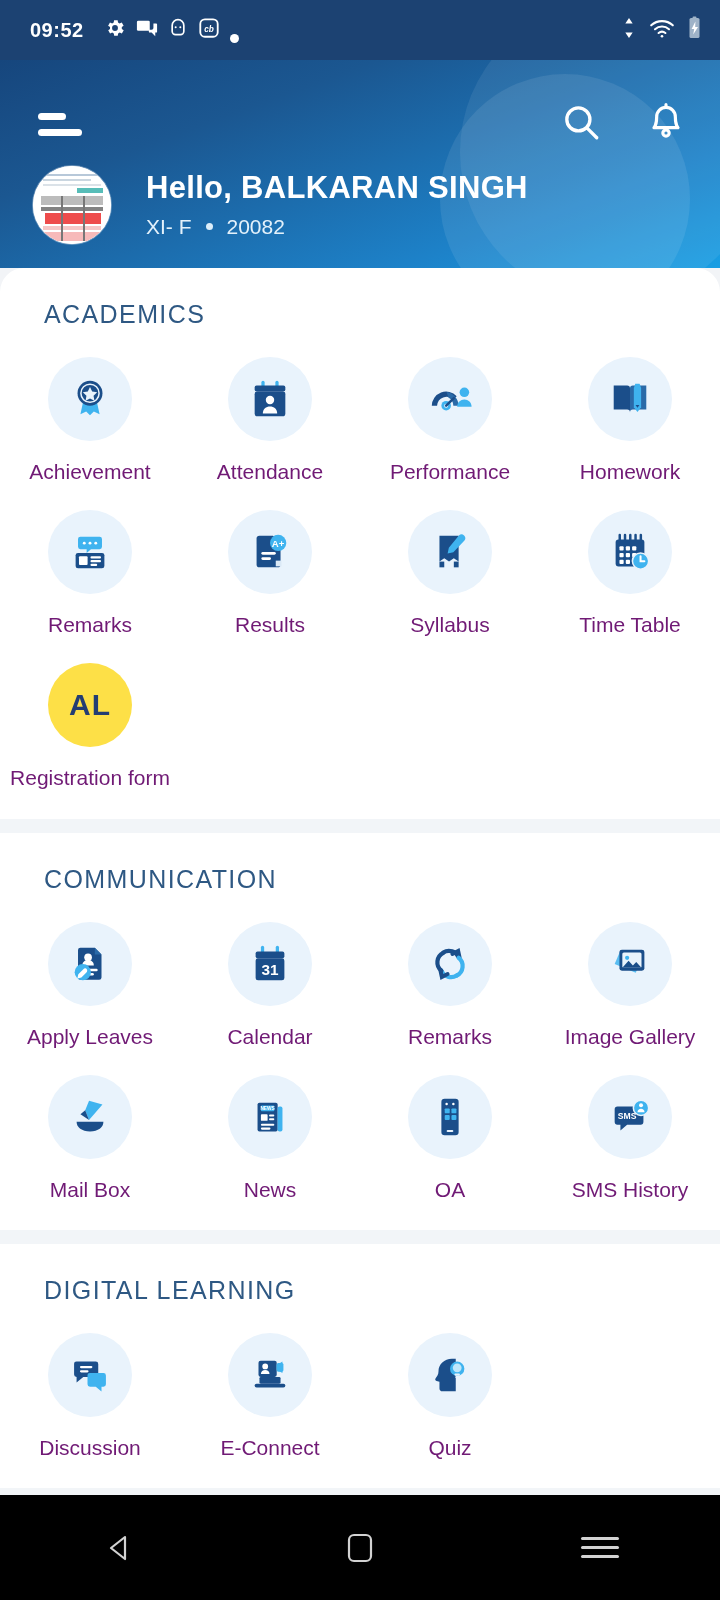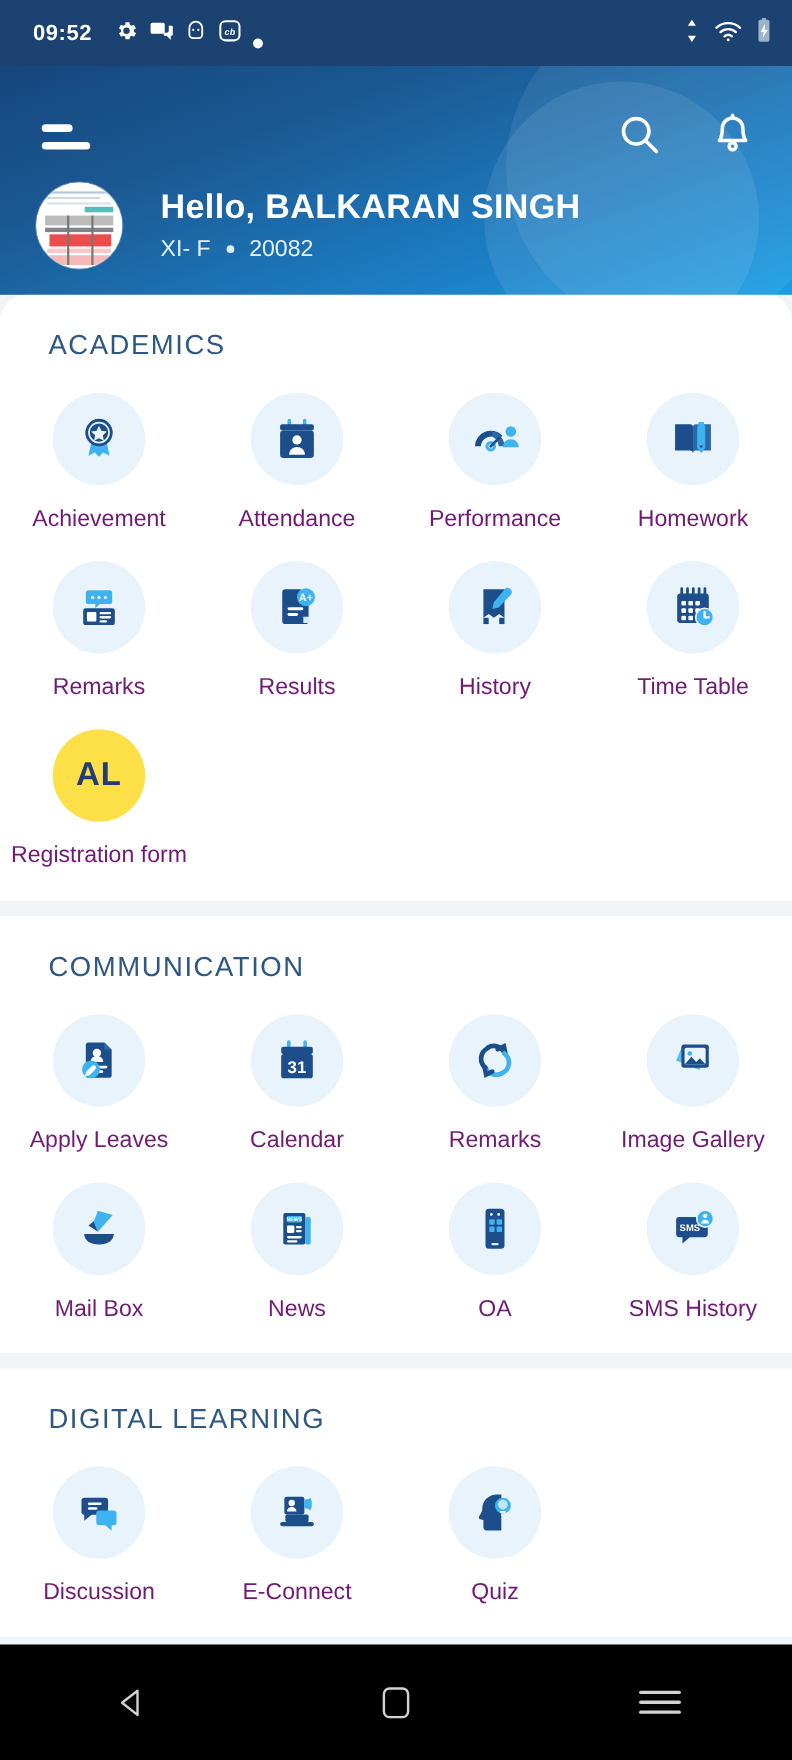--- a/index.html
+++ b/index.html
@@ -354,21 +354,21 @@
 
       <div class="tile">
         <div class="tile-ic">
           <svg width="46" height="46" viewBox="0 0 48 48">
             <path d="M13 7h20v27l-5-3.5L23 34l-5-3.5L13 34z" fill="#1b4e8a"></path>
             <rect x="13" y="34" width="5" height="6" fill="#1b4e8a"></rect>
             <rect x="28" y="34" width="5" height="6" fill="#1b4e8a"></rect>
             <path d="M33.5 6.5a4 4 0 0 1 5.6 5.6L27.5 24.3l-6 1.3 1.3-6z" fill="#3fb3ef"></path>
           </svg>
         </div>
-        <div class="tile-label">History</div>
+        <div class="tile-label">Syllabus</div>
       </div>
 
       <div class="tile">
         <div class="tile-ic">
           <svg width="46" height="46" viewBox="0 0 48 48">
             <g fill="#1b4e8a">
               <rect x="12" y="5" width="2.6" height="8" rx="1.3"></rect>
                 <rect x="17.5" y="5" width="2.6" height="8" rx="1.3"></rect>
               <rect x="23" y="5" width="2.6" height="8" rx="1.3"></rect>
                 <rect x="28.5" y="5" width="2.6" height="8" rx="1.3"></rect>

